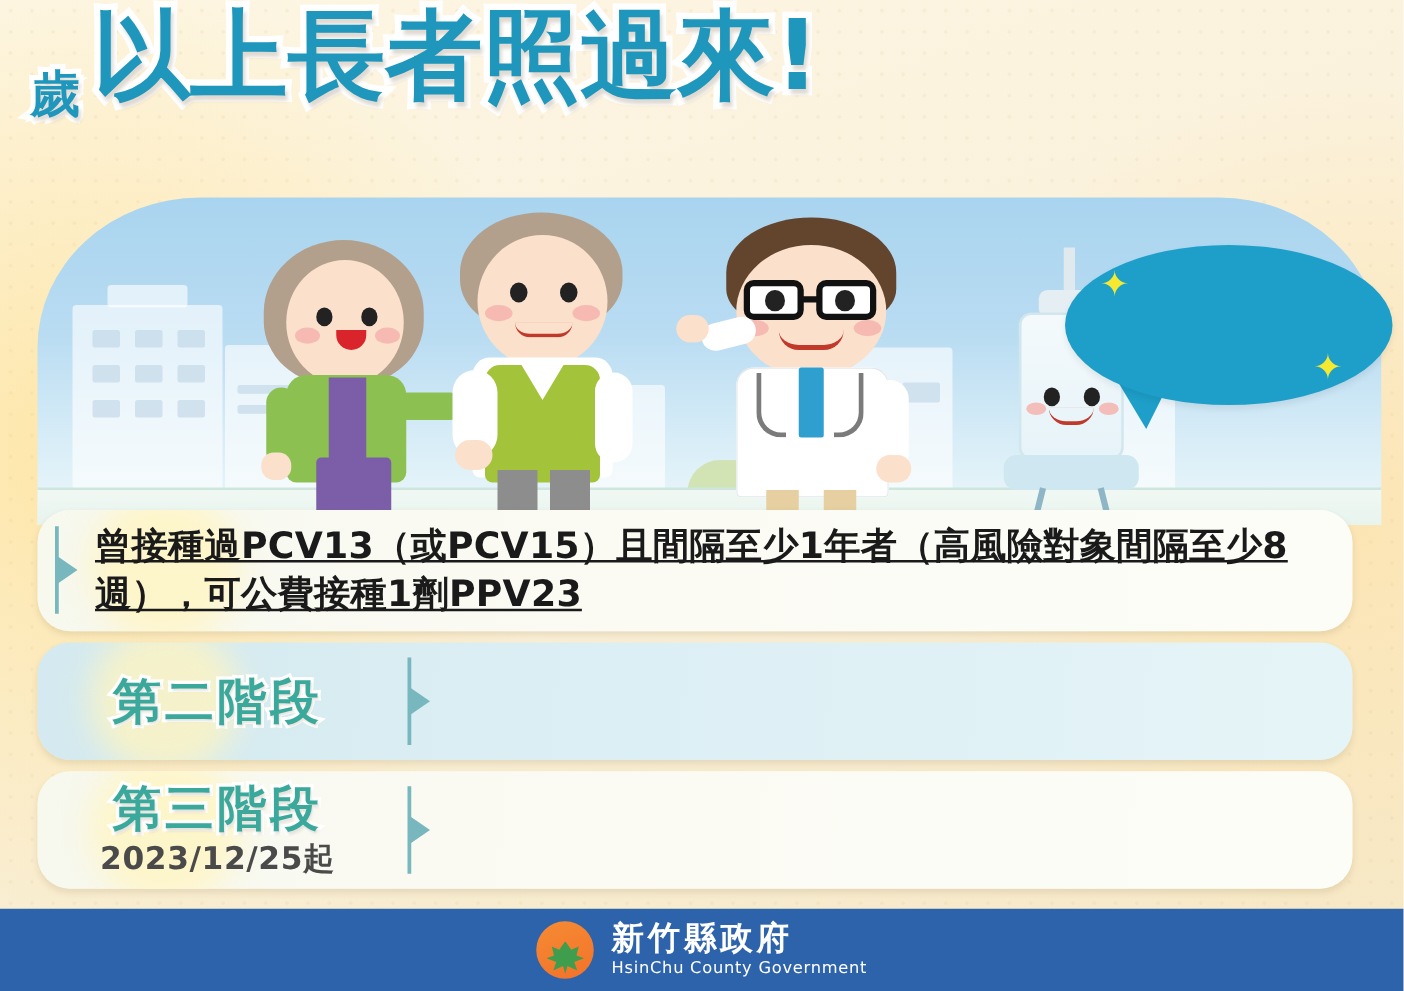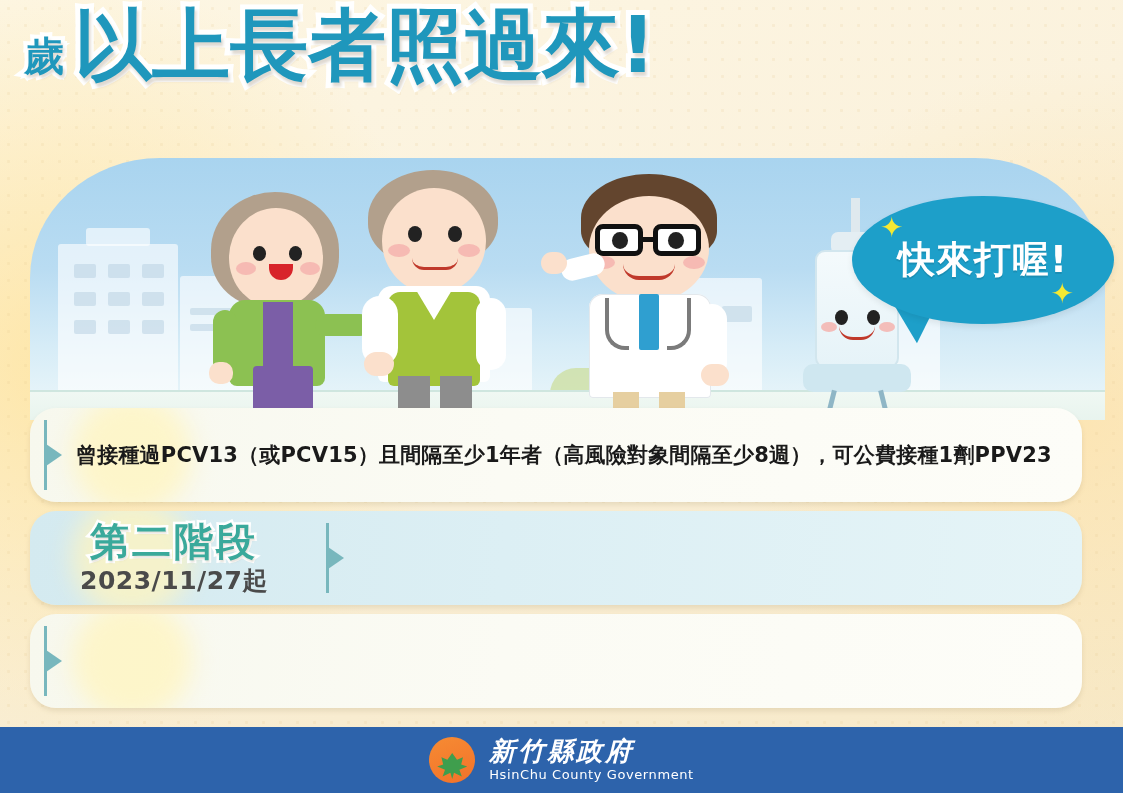--- a/index.html
+++ b/index.html
@@ -89,21 +89,21 @@
   }
   #h-sui {
     font-size:40px; font-weight:bold; color:#1f97bc; line-height:1;
     -webkit-text-stroke:8px #ffffff; paint-order:stroke fill;
     margin-left:2px; margin-bottom:8px;
     text-shadow:2px 3px 3px rgba(140,120,90,.28);
   }
   #h-rest {
     font-size:78px; font-weight:bold; color:#1f97bc; line-height:1;
     -webkit-text-stroke:10px #ffffff; paint-order:stroke fill;
-    margin-left:10px; margin-bottom:0;
+    margin-left:10px; margin-bottom:20px;
     text-shadow:2px 4px 3px rgba(140,120,90,.28);
   }
   #h2 {
     position:absolute; left:160px; top:104px;
     font-size:62px; font-weight:bold; color:#f1dd84; line-height:1;
     -webkit-text-stroke:3px #8a6a3a; paint-order:stroke fill;
     white-space:nowrap;
     filter:drop-shadow(0 0 5px #fff) drop-shadow(0 0 5px #fff) drop-shadow(0 0 4px #fff) drop-shadow(2px 4px 3px rgba(120,100,70,.3));
   }
 
@@ -141,22 +141,23 @@
     position:absolute; left:14px; top:0; width:3px; height:70px; background:#78b7bd;
   }
   .divider .tri {
     position:absolute; left:16px; top:24px; width:0; height:0;
     border-top:11px solid transparent; border-bottom:11px solid transparent;
     border-left:16px solid #78b7bd;
   }
   .card-body {
     position:relative; z-index:2;
     flex:1 1 auto; padding:9px 19px 9px 16px;
-    font-size:21px; font-weight:bold; color:#1a1a1a; line-height:1.36;
+    font-size:29px; font-weight:bold; color:#1a1a1a; line-height:1.36;
     letter-spacing:.2px;
+    text-decoration:underline;
   }
 
   
   #cdc {
     position:absolute; right:34px; bottom:12px;
     display:flex; align-items:center; gap:7px;
   }
   #cdc-mark {
     width:28px; height:28px; border-radius:50%;
     border:2px solid #2e6b4f; background:#eef5ef;
@@ -177,21 +178,21 @@
   #gov-circle {
     position:absolute; inset:0; border-radius:50%;
     background:linear-gradient(160deg,#f68b33 0%, #f2722a 100%);
   }
   #gov-leaf {
     position:absolute; left:8px; top:16px; width:30px; height:26px;
     background:#3f9e4d;
     clip-path:polygon(50% 0%, 66% 26%, 86% 16%, 80% 44%, 100% 52%, 74% 64%, 82% 90%, 56% 76%, 50% 100%, 44% 76%, 18% 90%, 26% 64%, 0% 52%, 20% 44%, 14% 16%, 34% 26%);
   }
   #gov-text { color:#fff; }
-  #gov-cn { font-size:26px; font-weight:bold; letter-spacing:3px; line-height:1.1; font-style:italic; }
+  #gov-cn { font-size:26px; font-weight:bold; letter-spacing:3px; line-height:1.1; }
   #gov-en { font-size:13px; letter-spacing:.6px; line-height:1.2; margin-top:1px; }
 </style>
 </head>
 <body>
 
 <div id="poster">
   <div id="dots"></div>
 
   <div id="scene">
 
@@ -295,21 +296,20 @@
       <div style="position:absolute;left:8px;top:166px;width:108px;height:28px;background:#cfe7f0;border-radius:10px;"></div>
       <div style="position:absolute;left:34px;top:192px;width:5px;height:24px;background:#8fb6c6;transform:rotate(14deg);"></div>
       <div style="position:absolute;left:86px;top:192px;width:5px;height:24px;background:#8fb6c6;transform:rotate(-14deg);"></div>
     </div>
   </div>
 
   <div id="bubble-tail"></div>
   <div id="bubble">
     <span class="spark" style="left:28px;  top:18px;">✦</span>
     <span class="spark" style="right:40px; bottom:16px;">✦</span>
-    <span id="bubble-text">快來打喔!</span>
   </div>
 
   <div id="headline">
     <div id="h1row">
       <span id="h-sui">歲</span>
       <span id="h-rest">以上長者照過來!</span>
     </div>
   </div>
 
   <div id="cards">
@@ -320,30 +320,33 @@
         <div class="vline"></div>
           <div class="tri"></div>
       </div>
       <div class="card-body">曾接種過PCV13（或PCV15）且間隔至少1年者（高風險對象間隔至少8週），可公費接種1劑PPV23</div>
     </div>
 
     <div class="card blue">
       <div class="card-glow"></div>
       <div class="card-left">
         <div class="stage-title">第二階段</div>
-        <div class="stage-date">2023/11/27起</div>
       </div>
       <div class="divider">
         <div class="vline"></div>
           <div class="tri"></div>
       </div>
     </div>
 
     <div class="card cream">
       <div class="card-glow"></div>
+      <div class="card-left">
+        <div class="stage-title">第三階段</div>
+        <div class="stage-date">2023/12/25起</div>
+      </div>
       <div class="divider">
         <div class="vline"></div>
           <div class="tri"></div>
       </div>
     </div>
   </div>
 
   <div id="cdc">
     <div id="cdc-mark">◎</div>
     <div>

